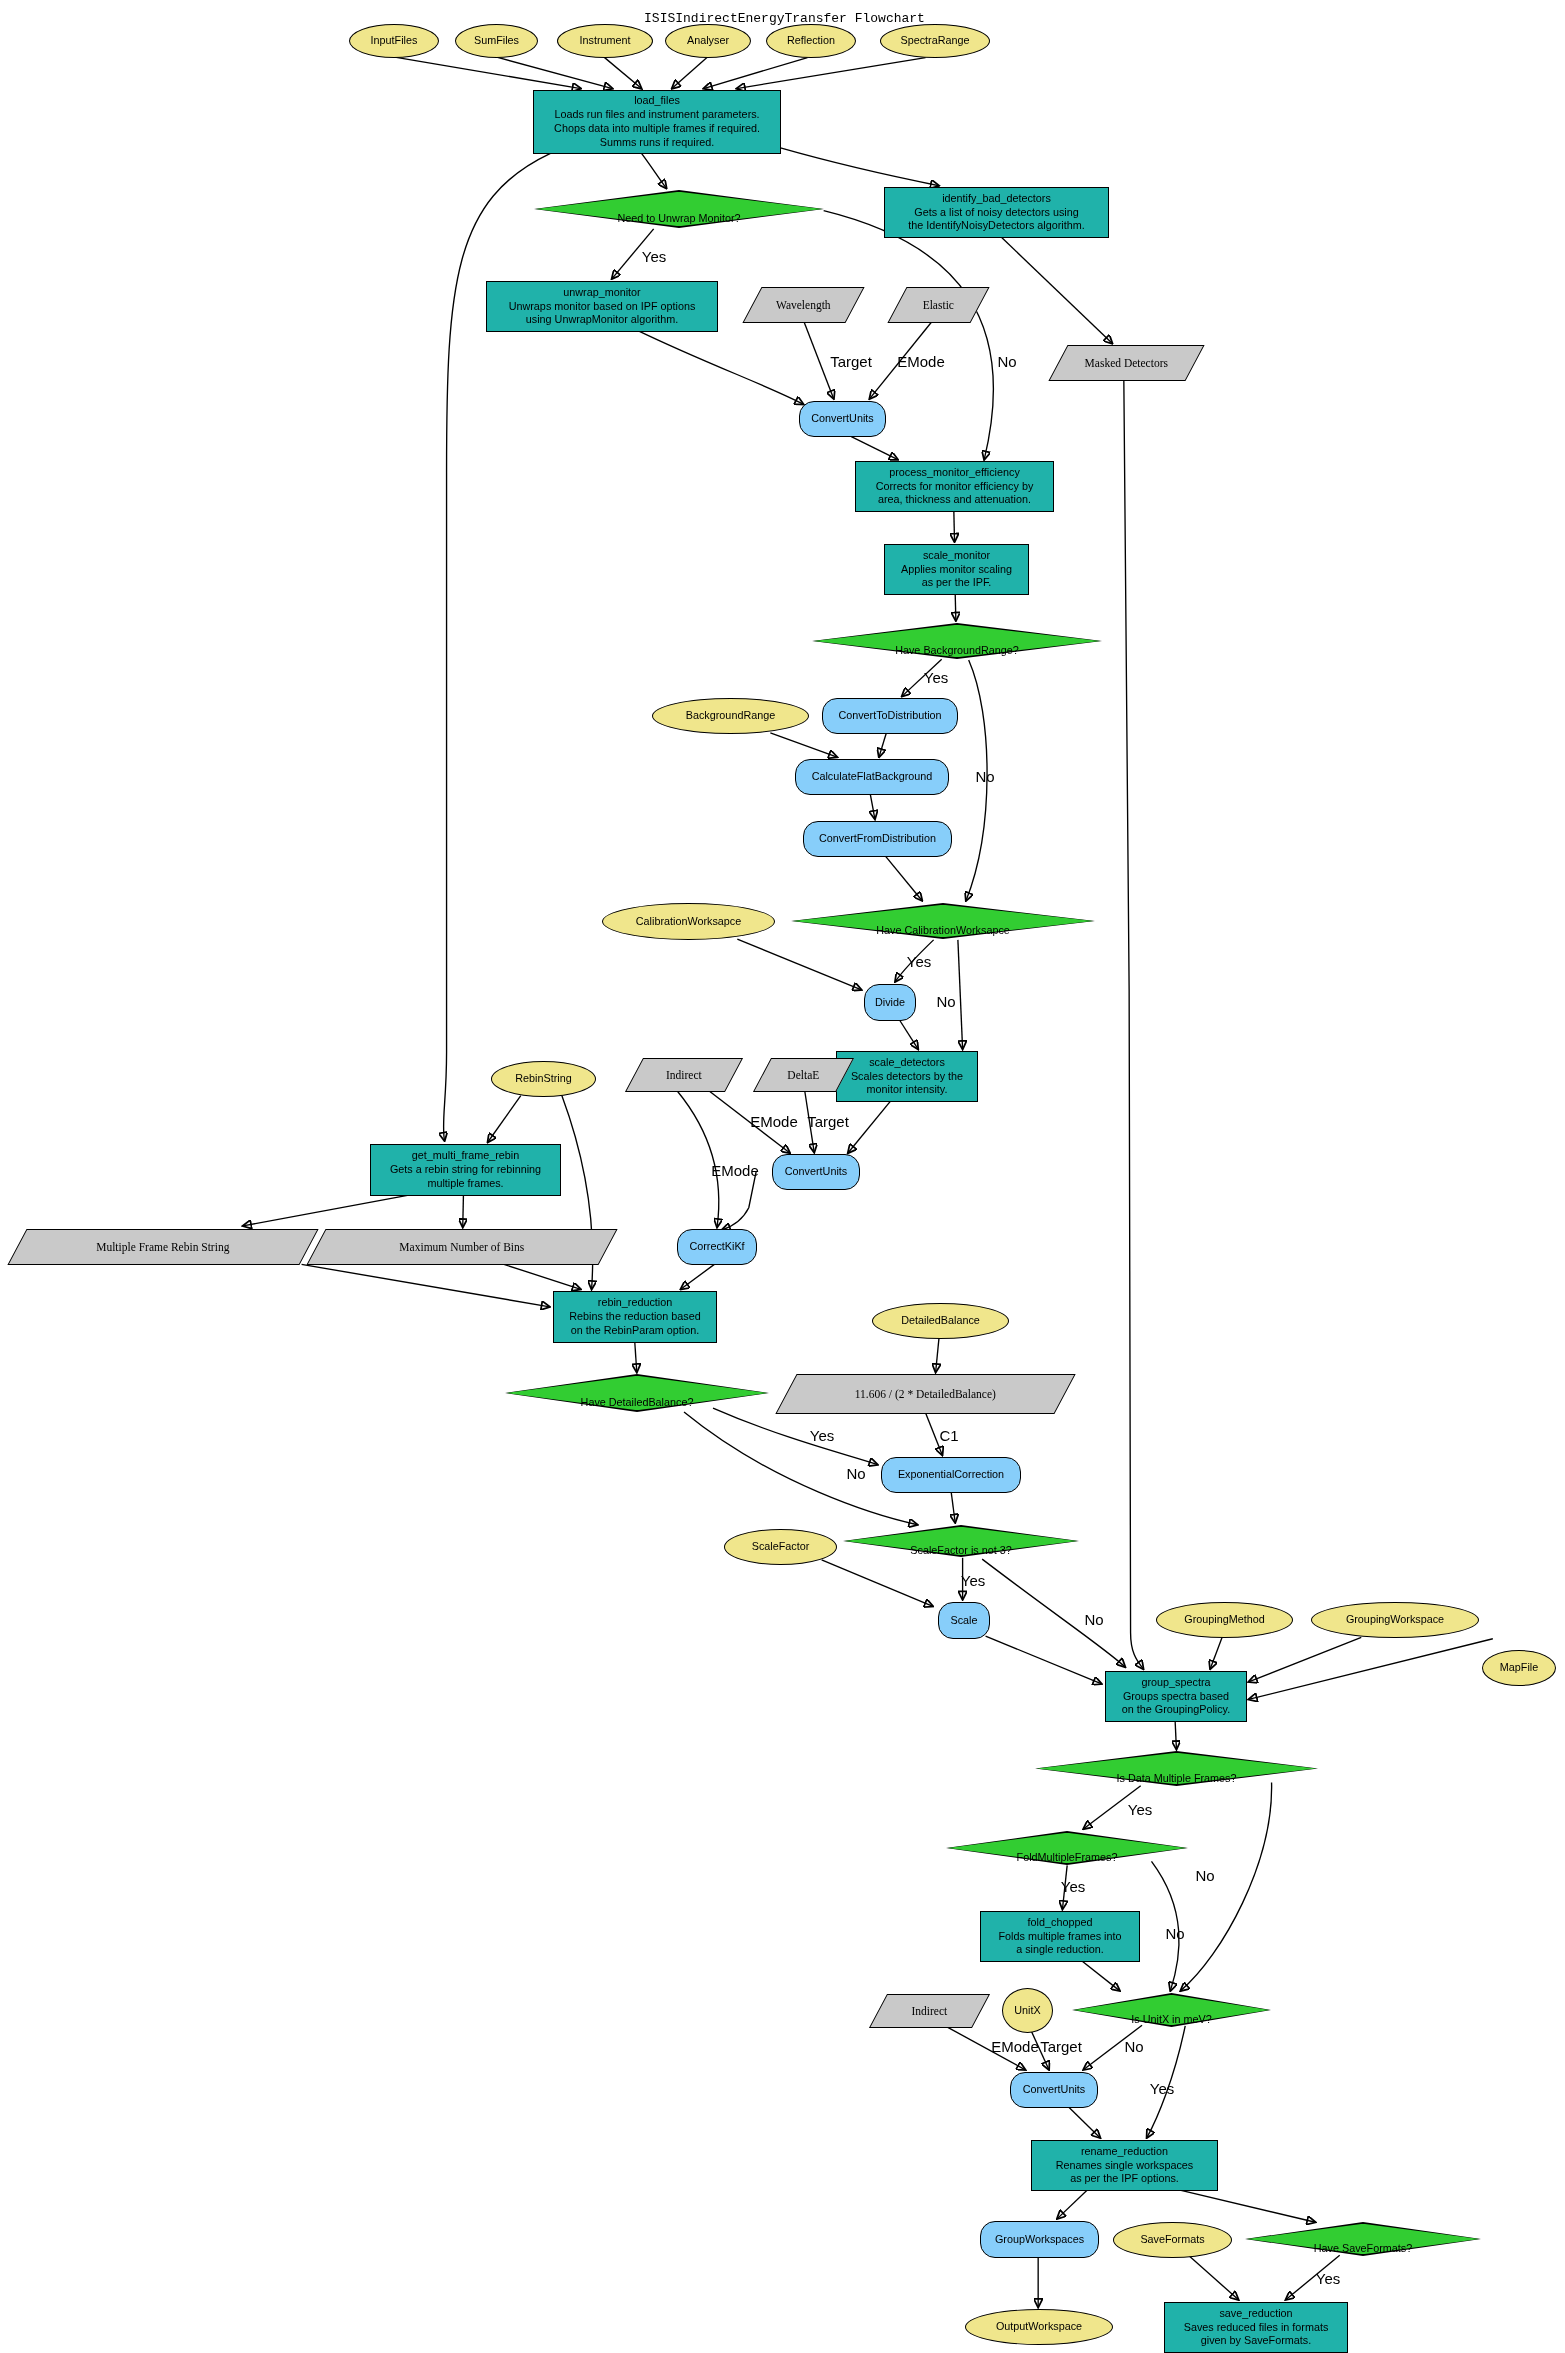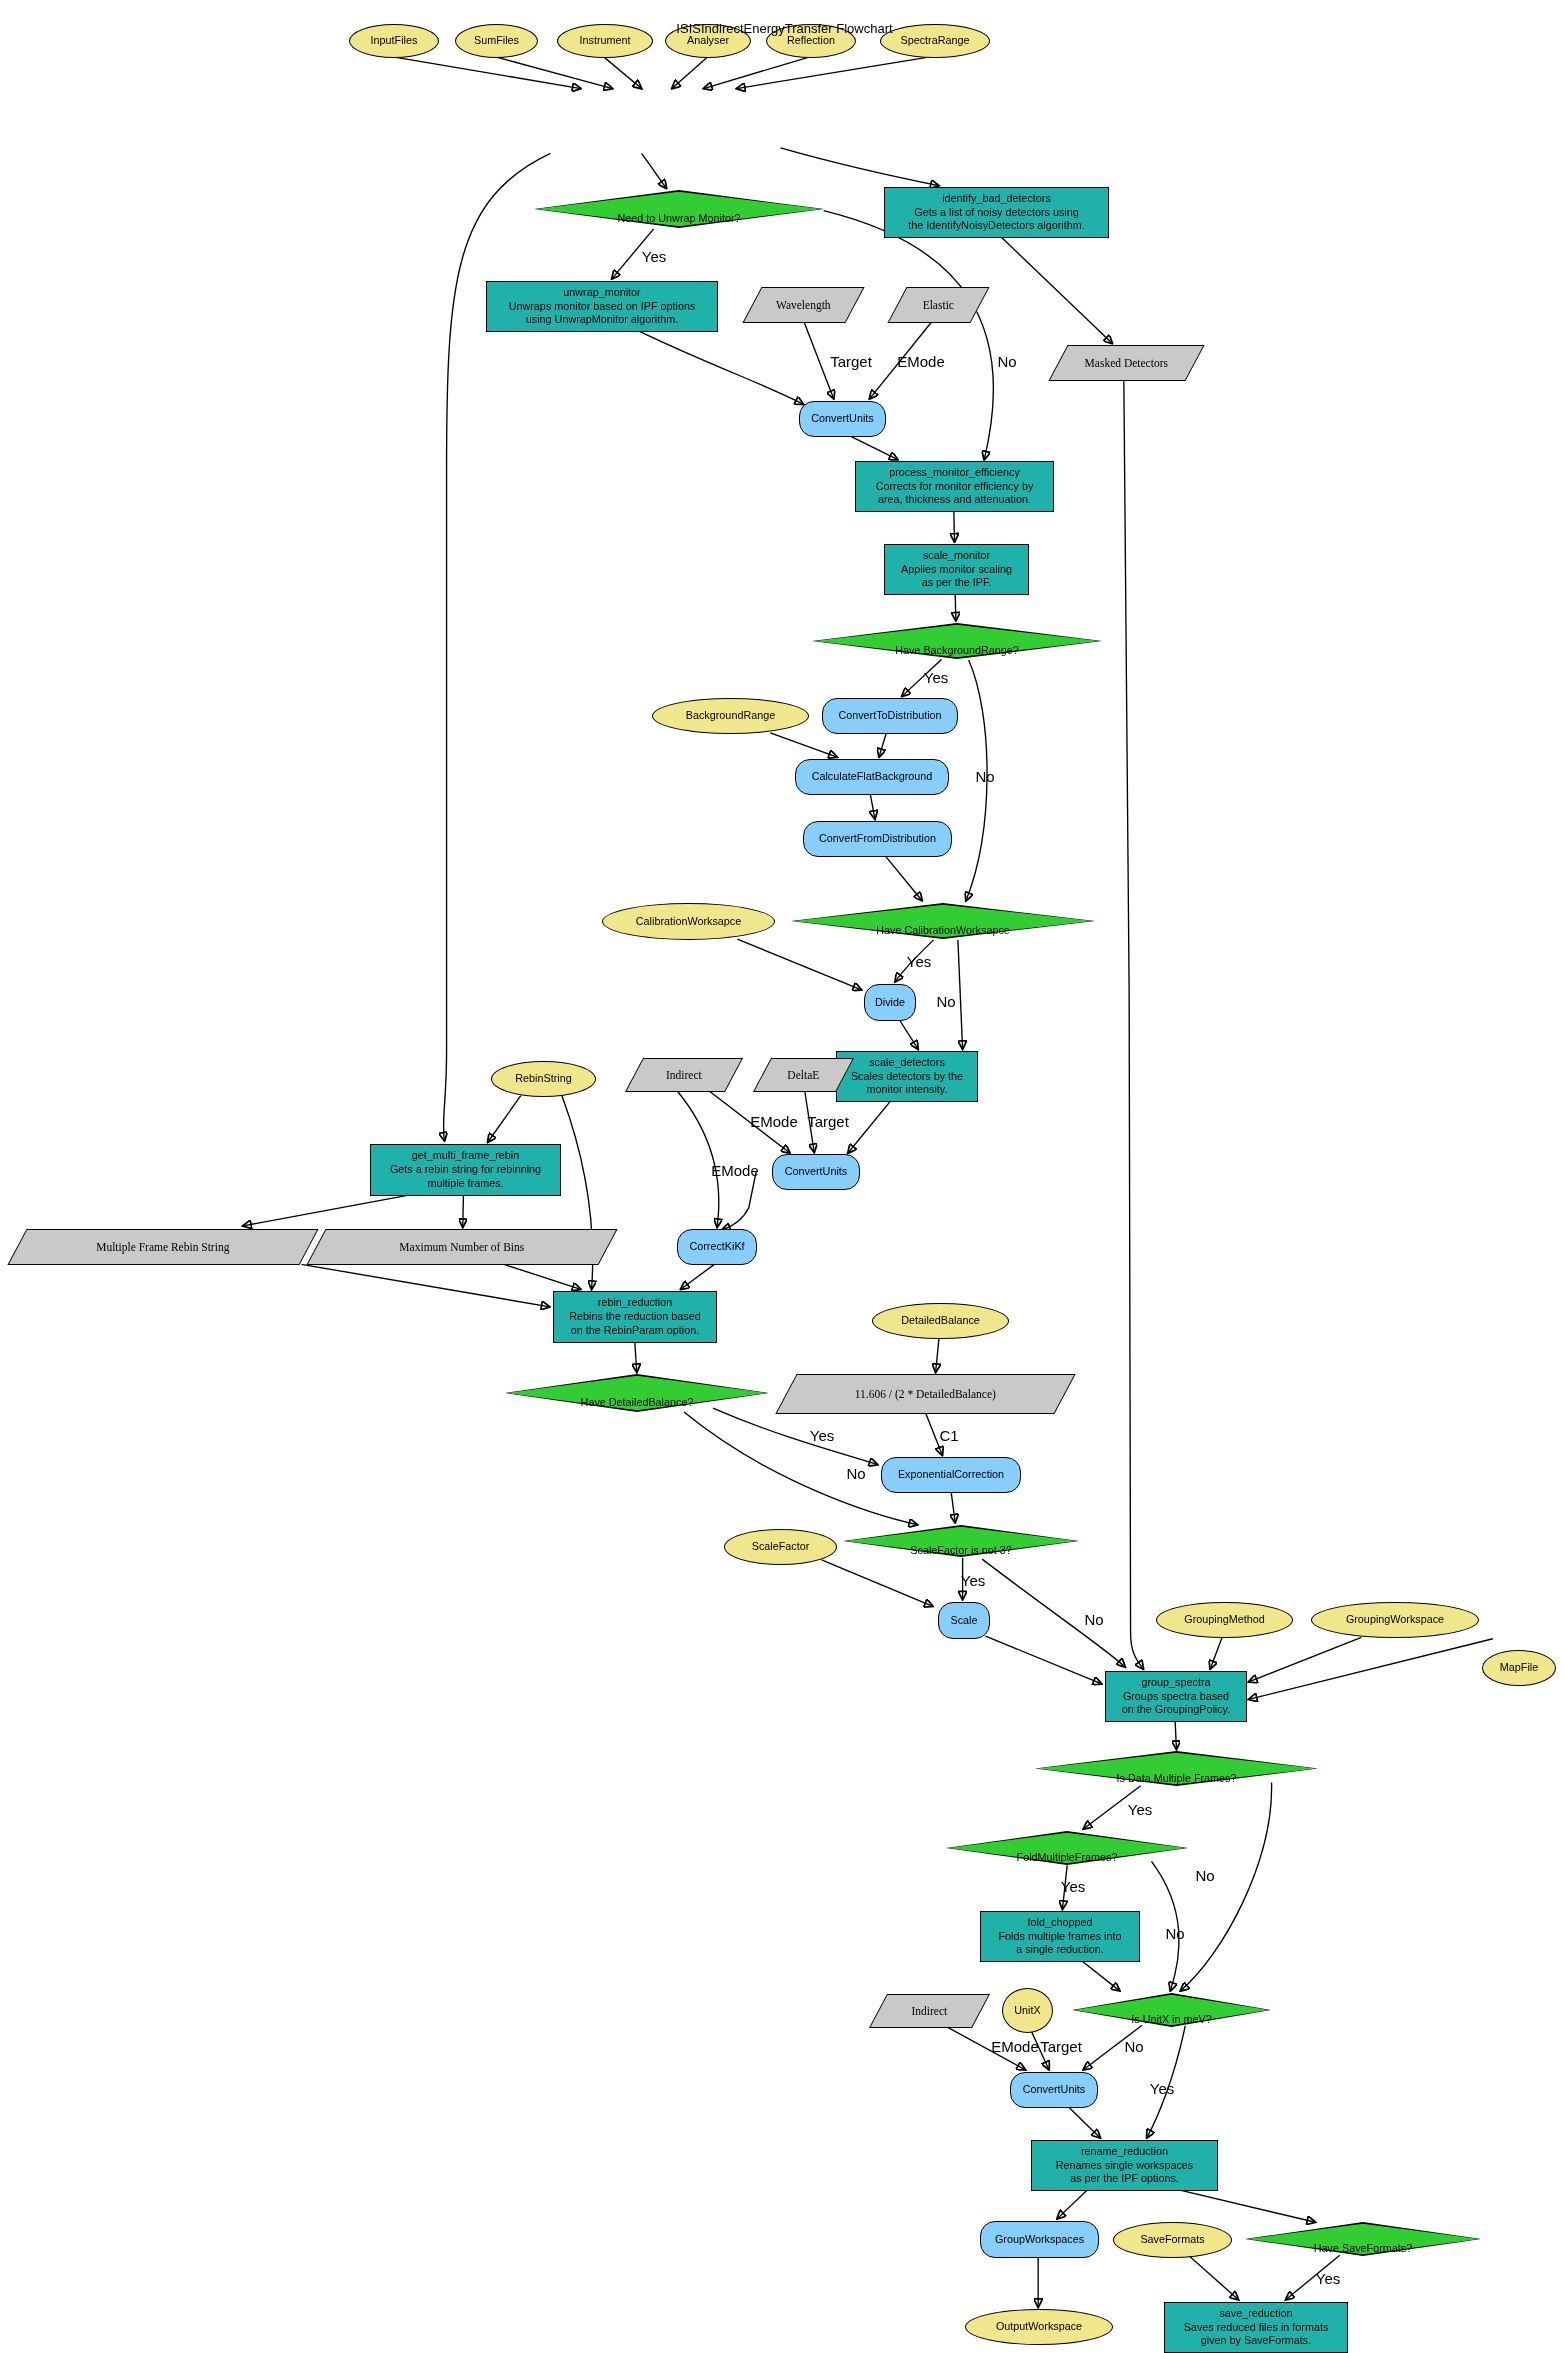--- a/index.html
+++ b/index.html
@@ -21,21 +21,21 @@
   .diamond .lbl{position:relative;z-index:1;margin-top:20px;}
   .pgram{transform:skewX(-28deg);border:1.3px solid var(--border,#000);background:var(--value,#C9C9C9);}
   .pgram .lbl{transform:skewX(28deg);font-family:"Liberation Serif",serif;font-size:11.5px;}
   .elbl{position:absolute;z-index:3;transform:translate(-50%,-50%);font-size:15px;white-space:nowrap;}
 </style>
 </head>
 <body>
 
 <div class="canvas">
 
-  <div class="page-title" style="left:582px;top:21px;width:405px;">ISISIndirectEnergyTransfer Flowchart</div>
+  <div class="page-title" style="left:582px;top:11px;width:405px;font-family:Liberation Mono, monospace;">ISISIndirectEnergyTransfer Flowchart</div>
 
   <svg class="edges" width="1565" height="2354" viewBox="0 0 2320 3489">
     <defs>
       <marker id="arr" viewBox="0 0 10 10" refX="9.5" refY="5" markerWidth="16" markerHeight="13" orient="auto" markerUnits="userSpaceOnUse">
           <path d="M0,0 L10,5 L0,10 Z" stroke="none" fill="#000"></path>
         </marker>
     </defs>
     <path d="M583,84 L861,131" marker-end="url(#arr)"></path>
     <path d="M735,84 L908,131" marker-end="url(#arr)"></path>
     <path d="M895,84 L951,131" marker-end="url(#arr)"></path>
@@ -120,20 +120,26 @@
   <div class="node ellipse" style="left:665px;top:23.6px;width:84px;height:32px">
       <span class="lbl">Analyser</span>
     </div>
   <div class="node ellipse" style="left:766px;top:23.6px;width:88px;height:32px">
       <span class="lbl">Reflection</span>
     </div>
   <div class="node ellipse" style="left:880px;top:23.6px;width:108px;height:32px">
       <span class="lbl">SpectraRange</span>
     </div>
 
+  <div class="node rect" style="left:533px;top:90px;width:246px;height:62px">
+      <span class="lbl">load_files
+Loads run files and instrument parameters.
+Chops data into multiple frames if required.
+Summs runs if required.</span>
+    </div>
   <div class="node rect" style="left:884px;top:187px;width:223px;height:49px">
       <span class="lbl">identify_bad_detectors
 Gets a list of noisy detectors using
 the IdentifyNoisyDetectors algorithm.</span>
     </div>
   <div class="node rect" style="left:486px;top:281px;width:230px;height:49px">
       <span class="lbl">unwrap_monitor
 Unwraps monitor based on IPF options
 using UnwrapMonitor algorithm.</span>
     </div>

